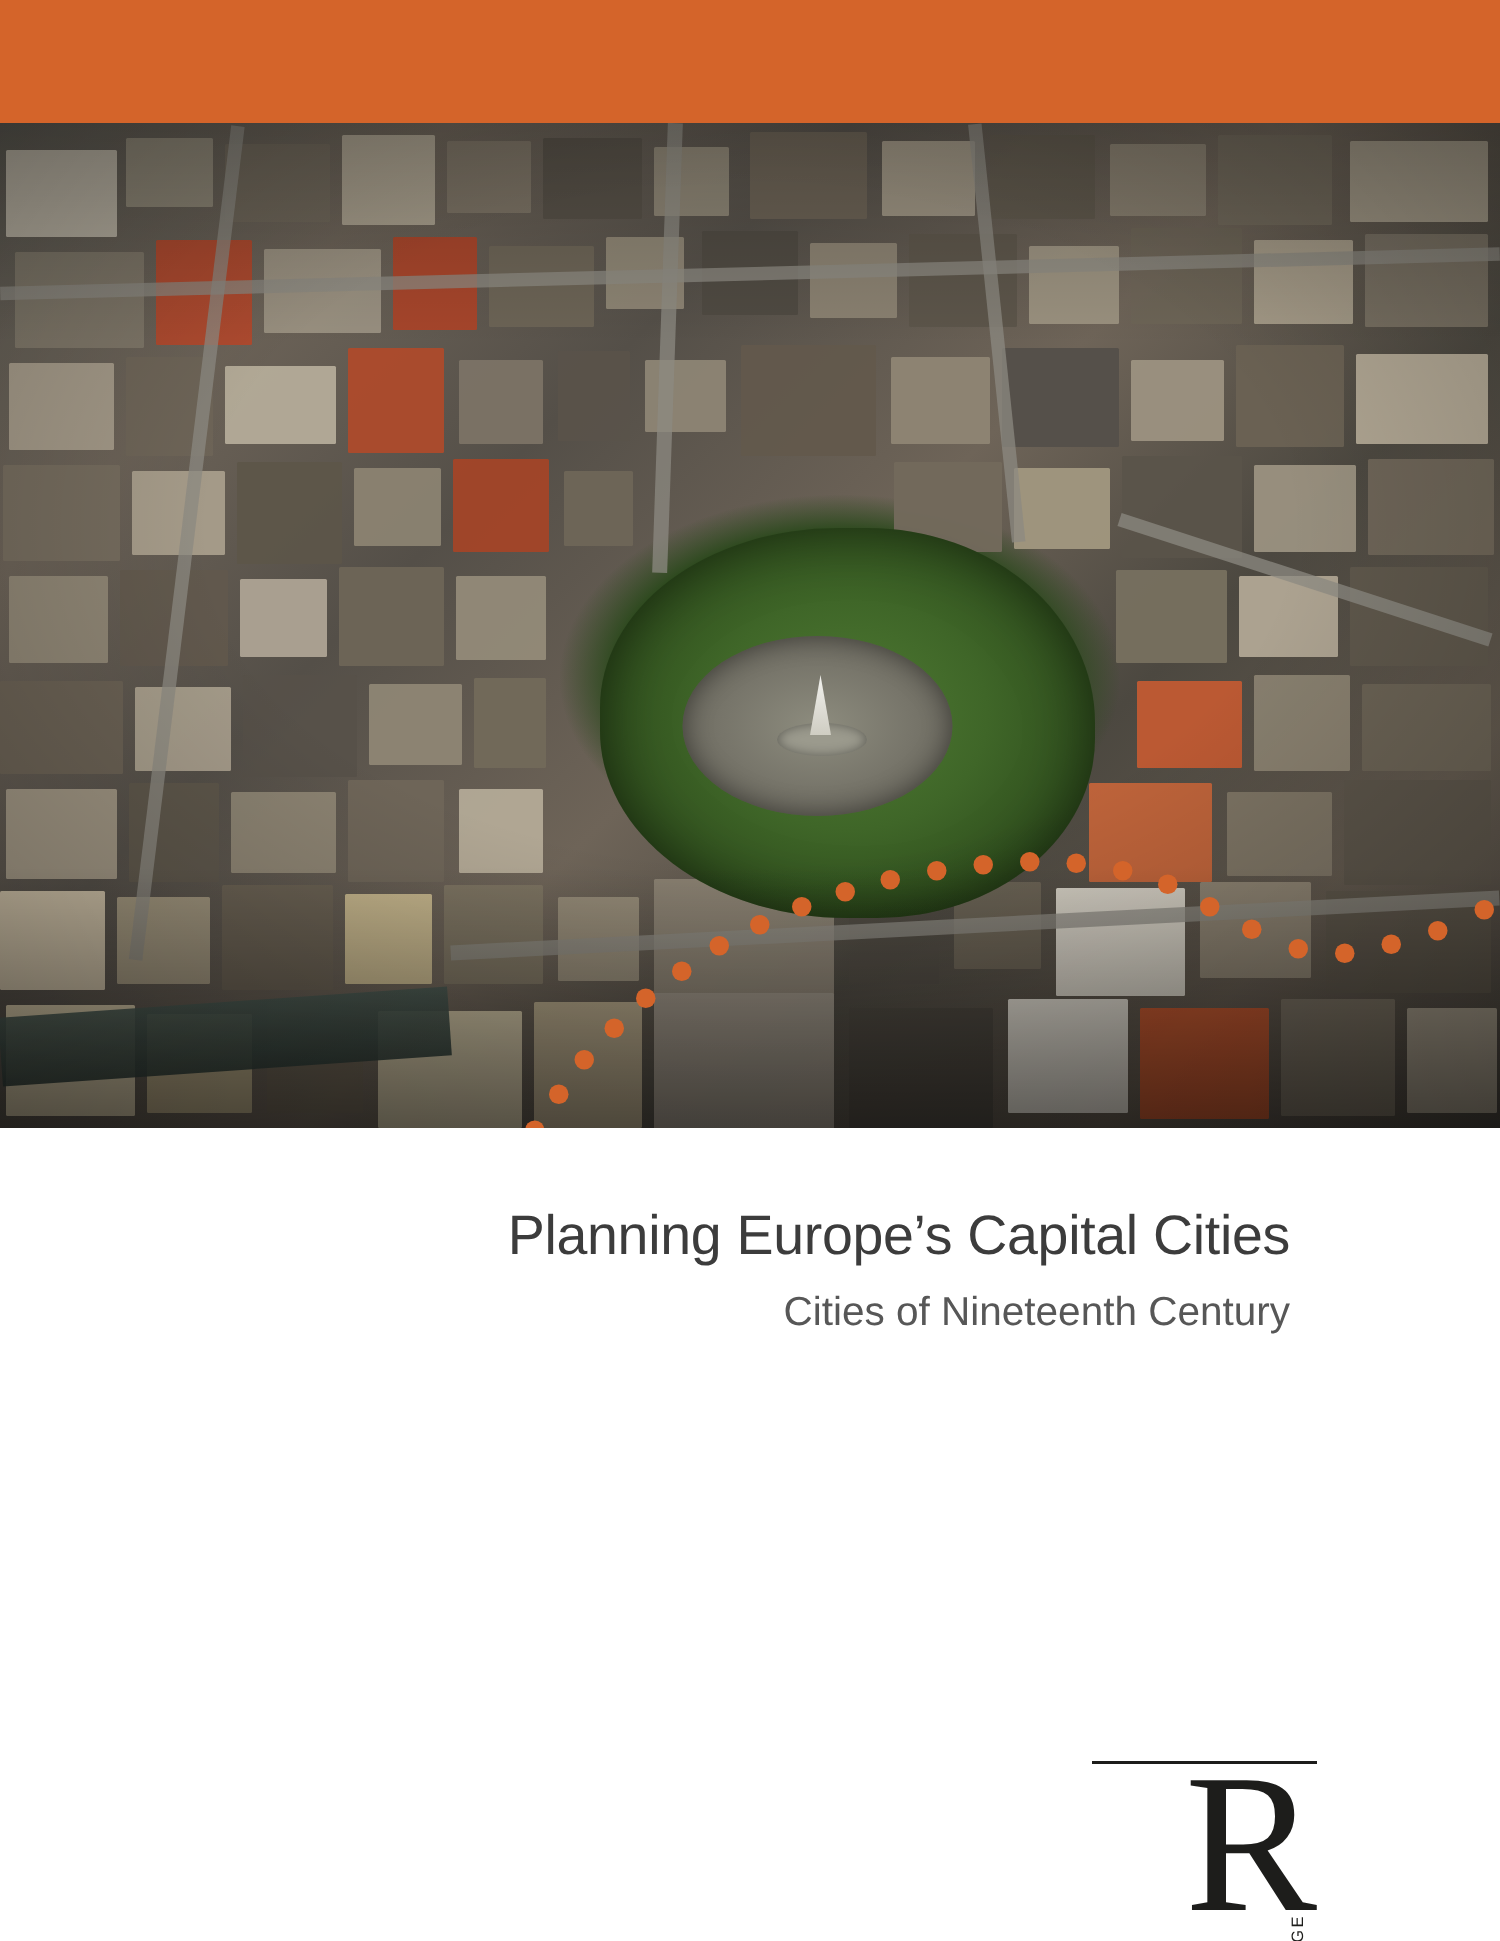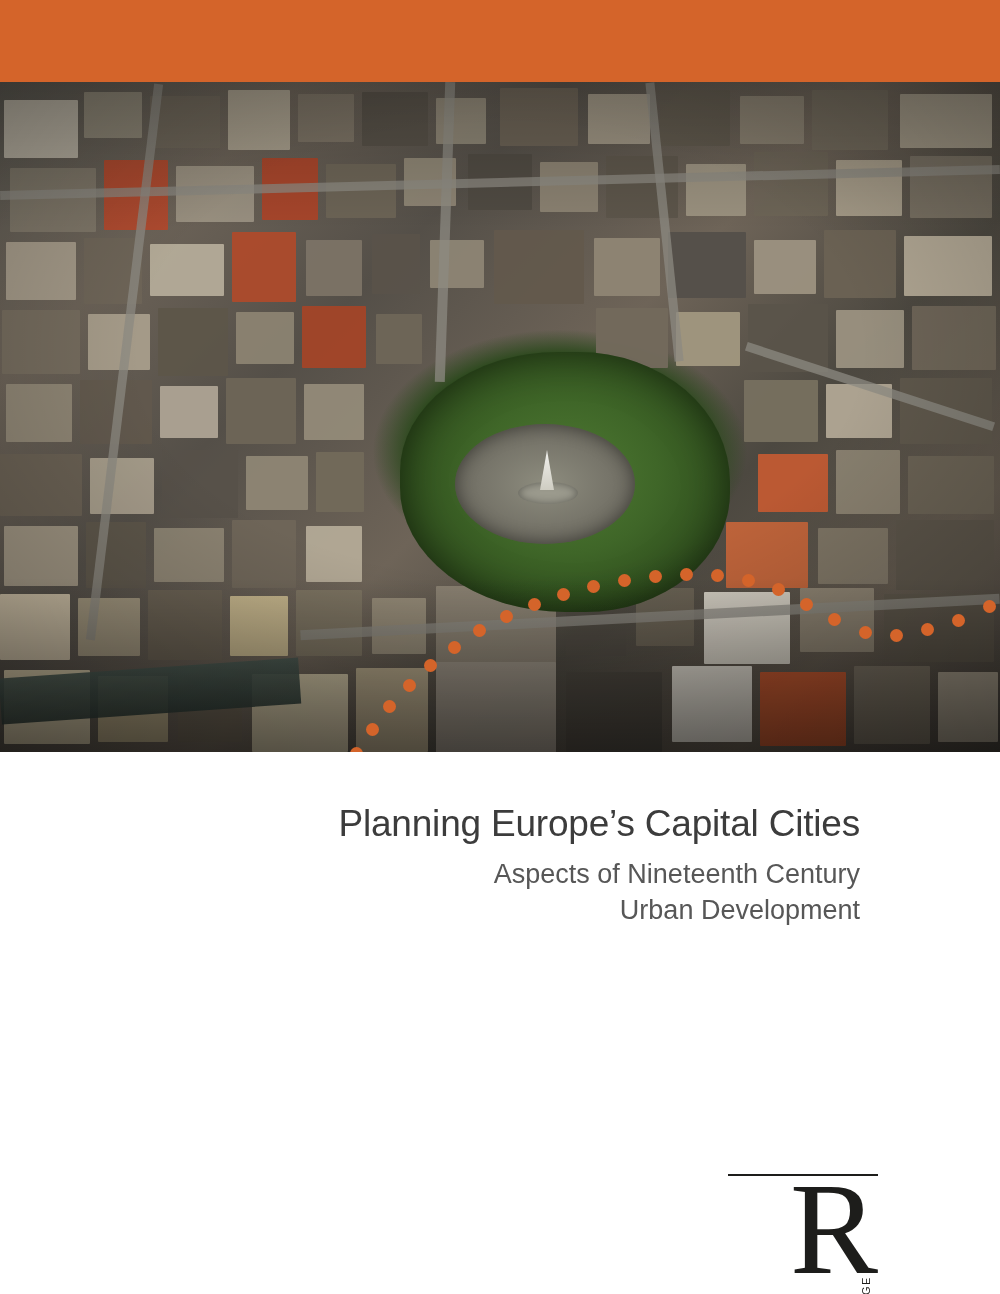--- a/index.html
+++ b/index.html
@@ -378,22 +378,21 @@
     <div class="dot" style="left:321px; top:1193px;"></div>
     <div class="dot" style="left:335px; top:1218px;"></div>
     <div class="dot" style="left:351px; top:1241px;"></div>
     <div class="dot" style="left:369px; top:1263px;"></div>
     <div class="dot" style="left:389px; top:1282px;"></div>
   </div>
 
   <div class="text-area">
     <div class="title">Planning Europe’s Capital Cities</div>
     <div class="subtitle">
-      <div>Aspects of Nineteenth Century</div>
-      <div>Urban Development</div>
+      <div>Cities of Nineteenth Century</div>
     </div>
 
     <div class="logo">
       <div class="logo-rule"></div>
       <div class="logo-r">R</div>
       <div class="logo-word">ROUTLEDGE</div>
     </div>
   </div>
 
 </div>

